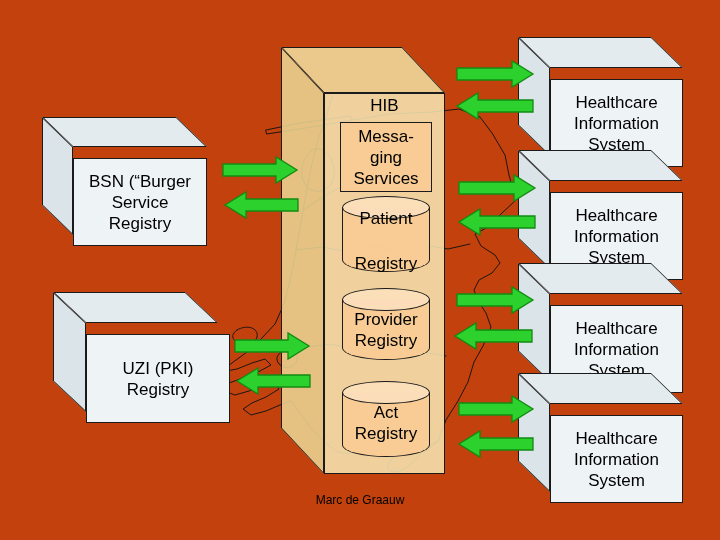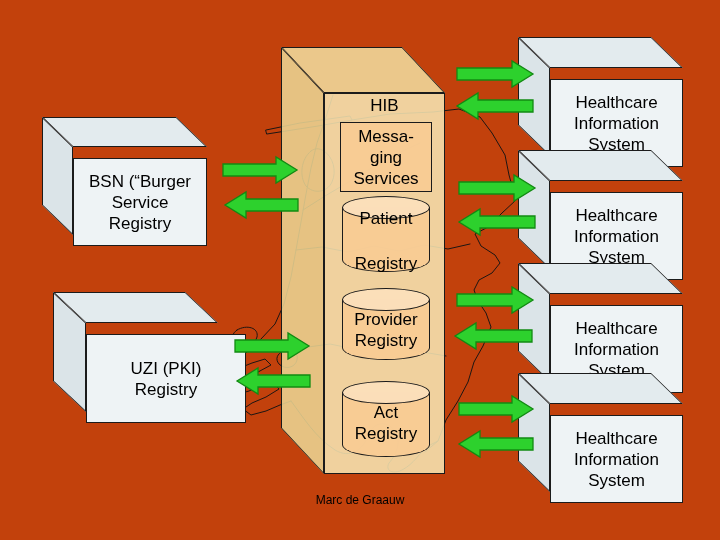--- a/index.html
+++ b/index.html
@@ -106,21 +106,21 @@
   <div class="f blue-top z3" style="left:42px;top:117px;width:134px;height:30px;transform:skewX(46deg);transform-origin:0 0;"></div>
   <div class="f blue-side z3" style="left:42px;top:117px;width:31px;height:88px;transform:skewY(44deg);transform-origin:0 0;"></div>
   <div class="f blue-front node-front z3" style="left:73px;top:147px;width:134px;height:88px;">
     <span>BSN (“Burger</span>
     <span>Service</span>
     <span>Registry</span>
   </div>
 
   <div class="f blue-top z3" style="left:53px;top:292px;width:132px;height:31px;transform:skewX(46.8deg);transform-origin:0 0;"></div>
   <div class="f blue-side z3" style="left:53px;top:292px;width:33px;height:89px;transform:skewY(43.2deg);transform-origin:0 0;"></div>
-  <div class="f blue-front node-front z3" style="left:86px;top:323px;width:160px;height:89px;">
+  <div class="f blue-front node-front z3" style="left:86px;top:323px;width:144px;height:89px;">
     <span>UZI (PKI)</span>
     <span>Registry</span>
   </div>
 
   <div class="f blue-top z3" style="left:518px;top:37px;width:133px;height:31px;transform:skewX(45.9deg);transform-origin:0 0;"></div>
   <div class="f blue-side z3" style="left:518px;top:37px;width:32px;height:88px;transform:skewY(44.1deg);transform-origin:0 0;"></div>
   <div class="f blue-front node-front z3" style="left:550px;top:68px;width:133px;height:88px;">
     <span>Healthcare</span>
     <span>Information</span>
     <span>System</span>

